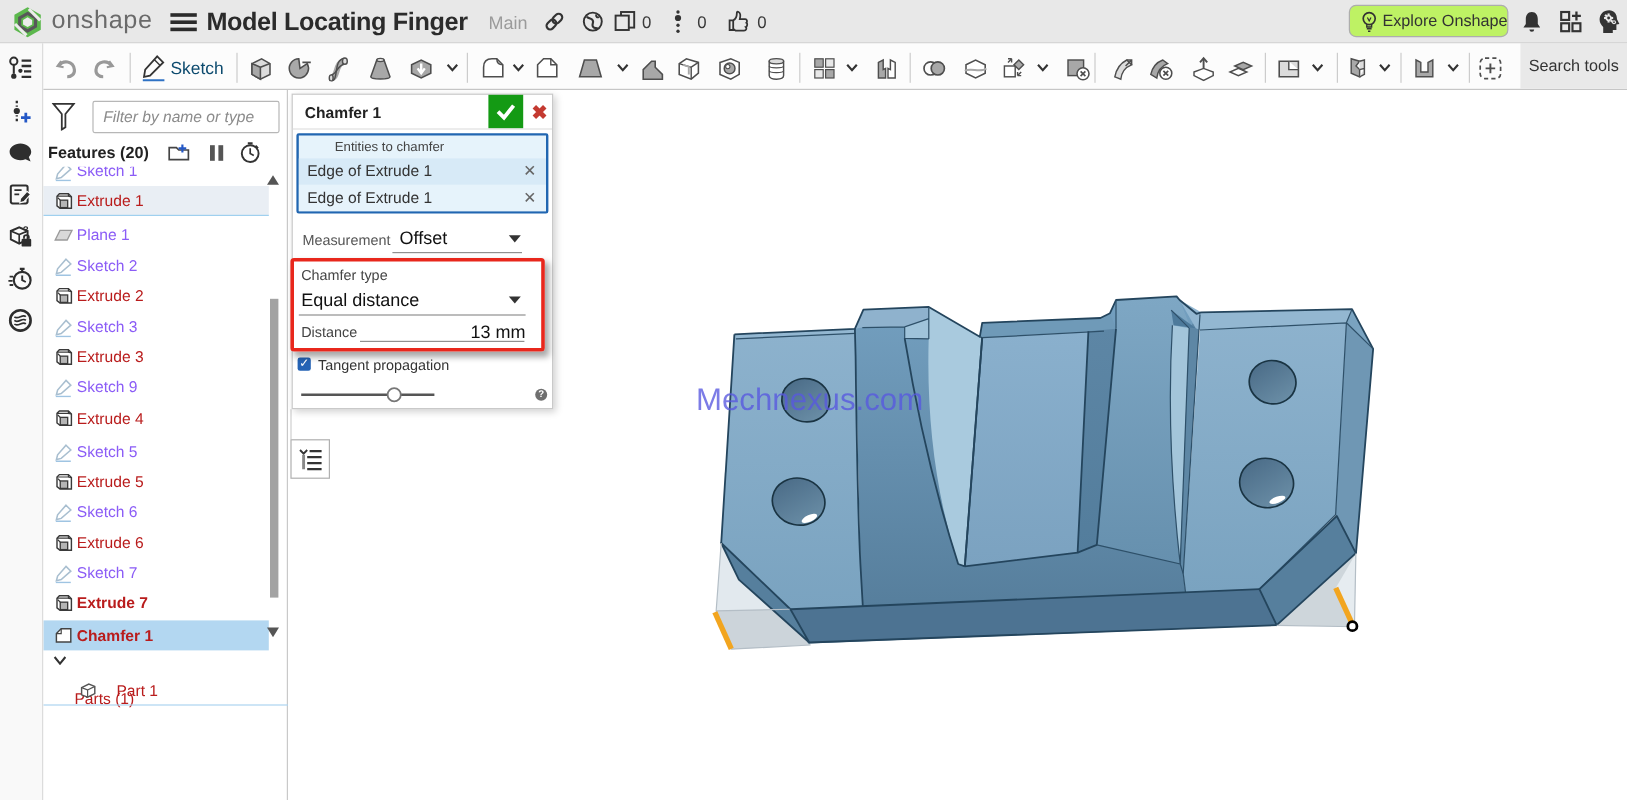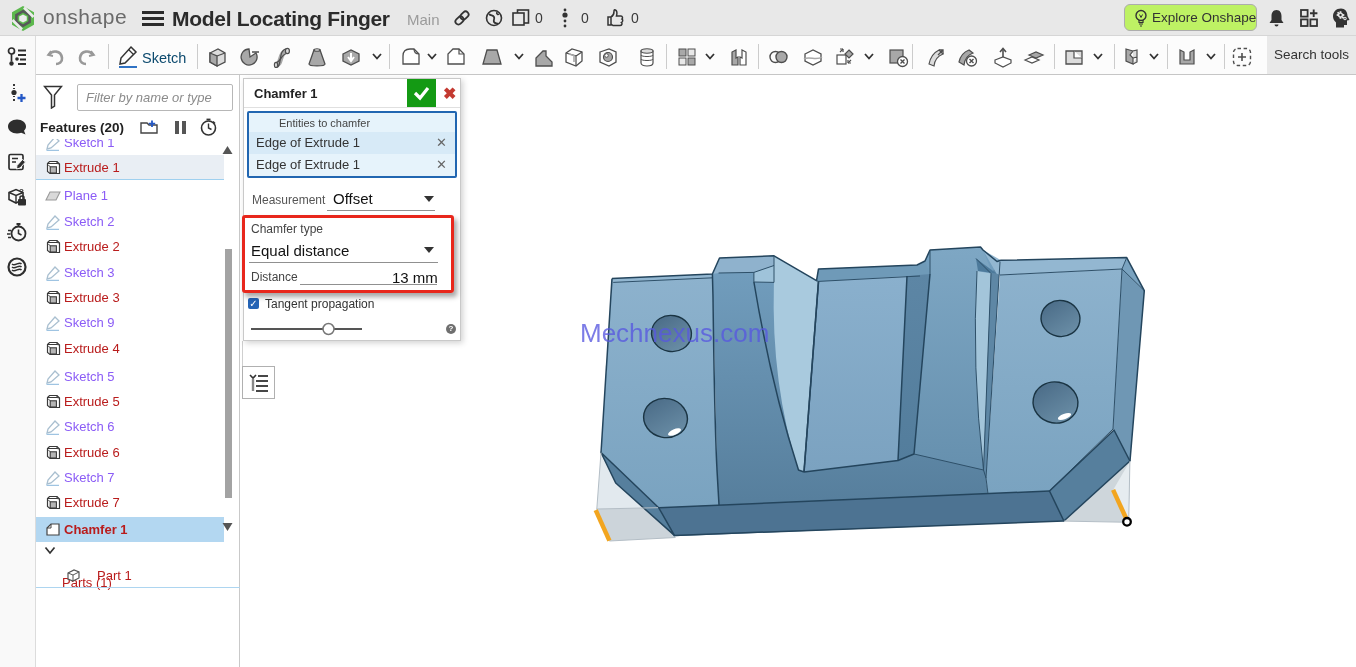--- a/index.html
+++ b/index.html
@@ -547,21 +547,21 @@
           </svg>
           <span class="txt">Extrude 6</span>
         </div>
 <div class="frow gray" style="top:326px;">
           <svg width="16" height="16" viewBox="0 0 16 16">
             <path d="M10,2 L14,6 L6,13 L2,14 L3,10 Z" fill="none" stroke="#a9bfd0" stroke-width="1.3"></path>
             <line x1="1.5" y1="15.5" x2="14" y2="15.5" stroke="#9fc4e2" stroke-width="1.5"></line>
           </svg>
           <span class="txt">Sketch 7</span>
         </div>
-<div class="frow" style="top:351px;">
+<div class="frow" style="top:351px;font-weight:bold;">
           <svg width="16" height="16" viewBox="0 0 16 16">
             <path d="M4.5,1.5 L12,1.5 L14.5,4 L14.5,13.5 L5,13.5 L2.5,11.5 L2.5,3.5 Z" fill="#fff" stroke="#3a3a3a" stroke-width="1.2"></path>
             <path d="M12,1.5 L12,3.5 L14.5,4 M2.5,3.5 L12,3.5" fill="none" stroke="#3a3a3a" stroke-width="1"></path>
             <rect x="5.2" y="6.8" width="6.2" height="6.2" fill="#b5b5b5" stroke="#3a3a3a" stroke-width="1.1"></rect>
             <path d="M5.2,6.8 L3.2,4.8" fill="none" stroke="#3a3a3a" stroke-width="1"></path>
           </svg>
           <span class="txt">Extrude 7</span>
         </div>
 <div class="frow hl2" style="top:378px;">
           <svg width="16" height="16" viewBox="0 0 16 16">

